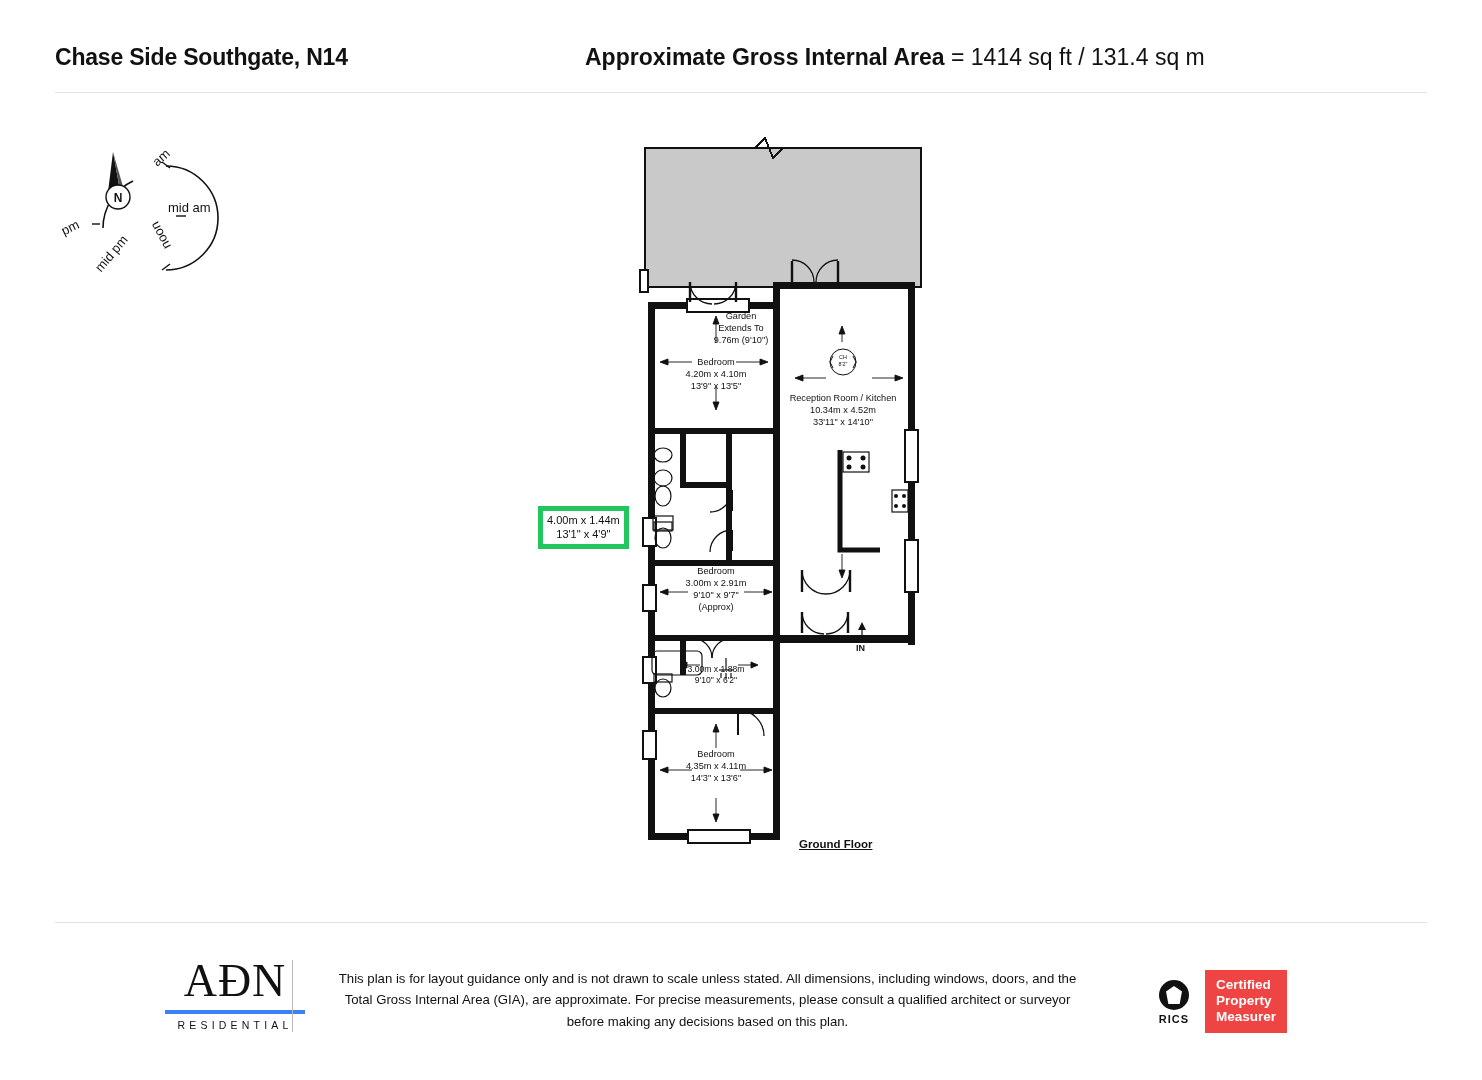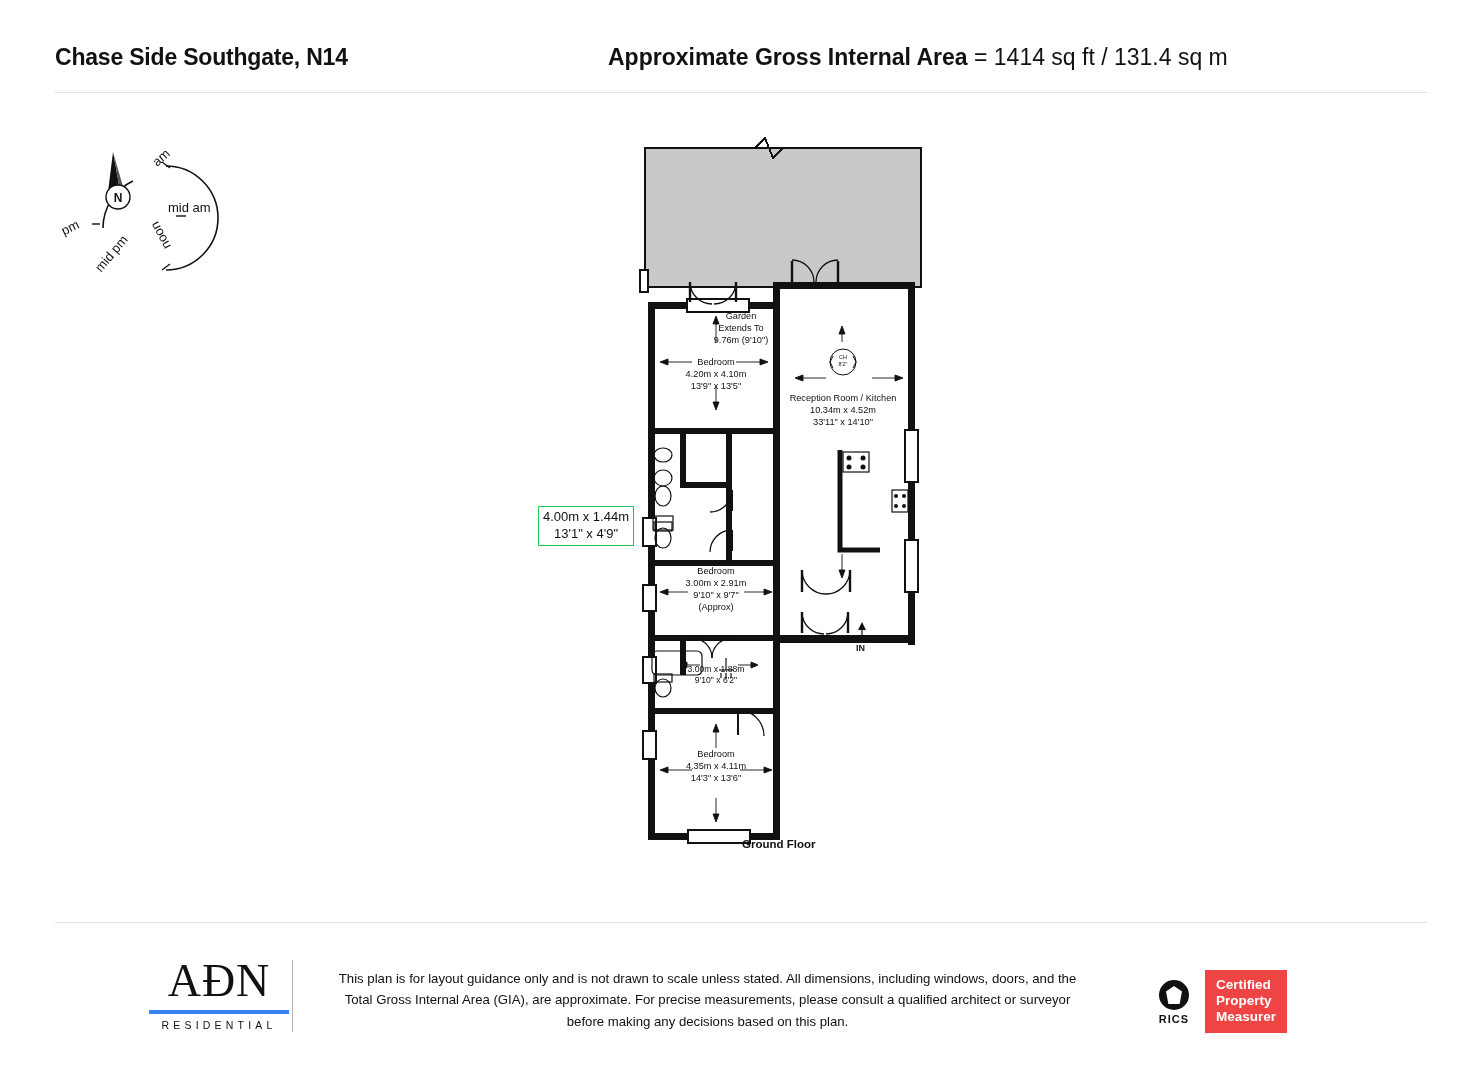--- a/index.html
+++ b/index.html
@@ -30,21 +30,20 @@
     font-weight: bold;
     letter-spacing: -0.2px;
     white-space: nowrap;
   }
   .header-area {
     position: absolute;
     left: 530px;
     top: 0;
     font-size: 23px;
     white-space: nowrap;
-    margin-left: 23px;
   }
   .header-area b { font-weight: bold; }
   .rule-top {
     position: absolute;
     left: 55px;
     right: 55px;
     top: 92px;
     height: 1px;
     background: #e3e3e3;
   }
@@ -72,57 +71,58 @@
     position: absolute;
     left: 540px;
     top: 130px;
     width: 420px;
     height: 740px;
   }
   .plan svg { display: block; }
 
   .plan-caption {
     position: absolute;
-    left: 742px;
+    left: 799px;
     top: 838px;
     font-size: 11.5px;
     font-weight: bold;
     white-space: nowrap;
+    text-decoration: underline;
   }
 
   
   .lbl {
     position: absolute;
     text-align: center;
     font-size: 9.2px;
     line-height: 1.32;
     color: #111;
     white-space: nowrap;
   }
   .dimbox {
     position: absolute;
-    border: 1px solid #22c55e;
+    border: 5px solid #22c55e;
     background: #fff;
-    font-size: 13px;
+    font-size: 11px;
     line-height: 1.3;
     text-align: center;
     padding: 2px 4px;
     white-space: nowrap;
   }
   .in-label {
     position: absolute;
     font-size: 9px;
     font-weight: bold;
   }
 
   
   .footer { position: absolute; left: 0; top: 940px; width: 1482px; height: 140px; }
   .logo {
     position: absolute;
-    left: 149px;
+    left: 165px;
     top: 18px;
     width: 140px;
     text-align: center;
   }
   .logo-main {
     font-family: "Liberation Serif", serif;
     font-size: 46px;
     letter-spacing: 1px;
     font-weight: normal;
     line-height: 1;

